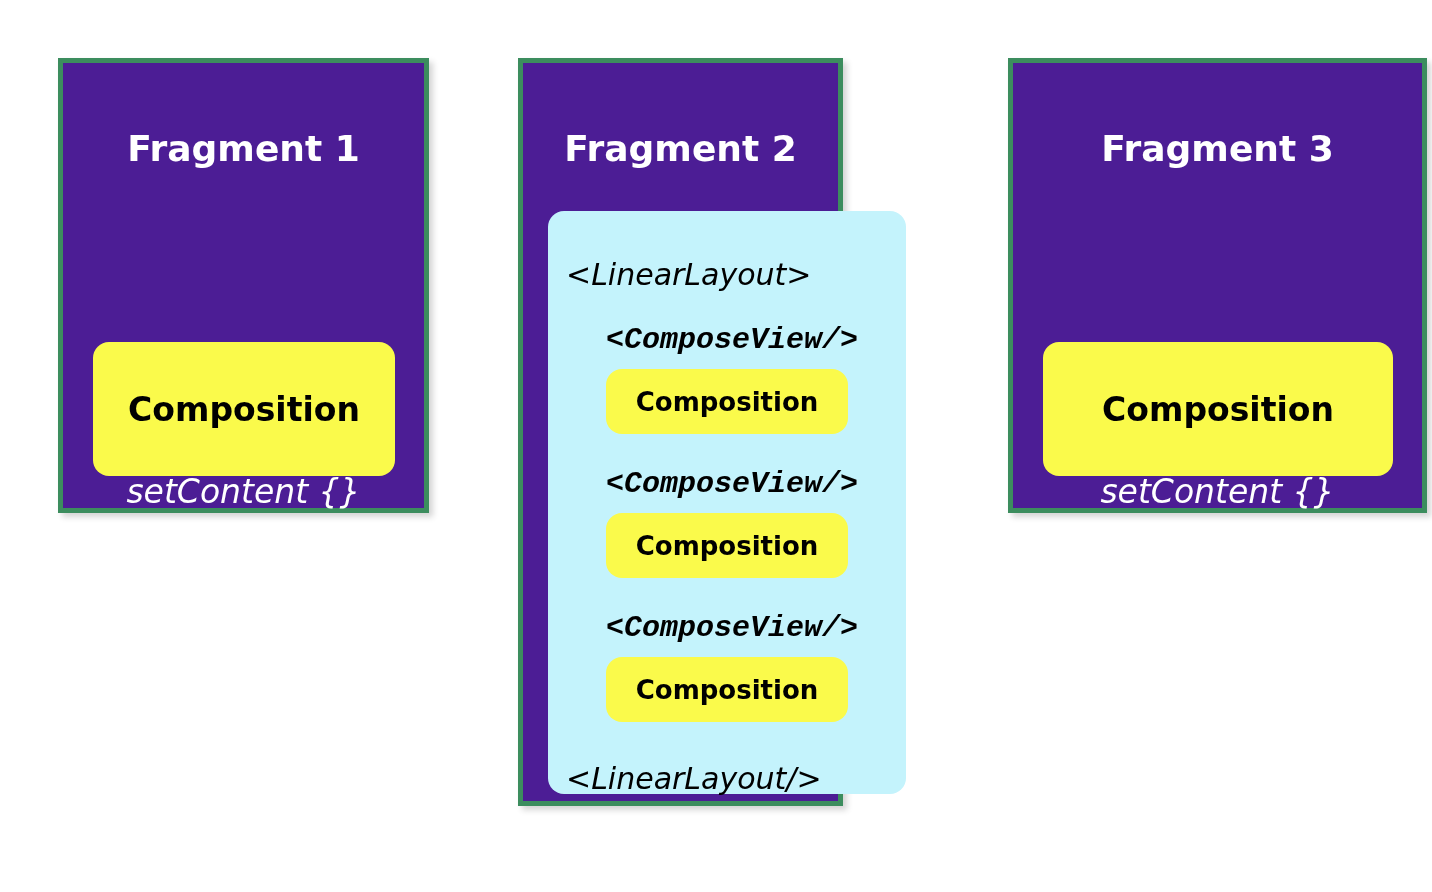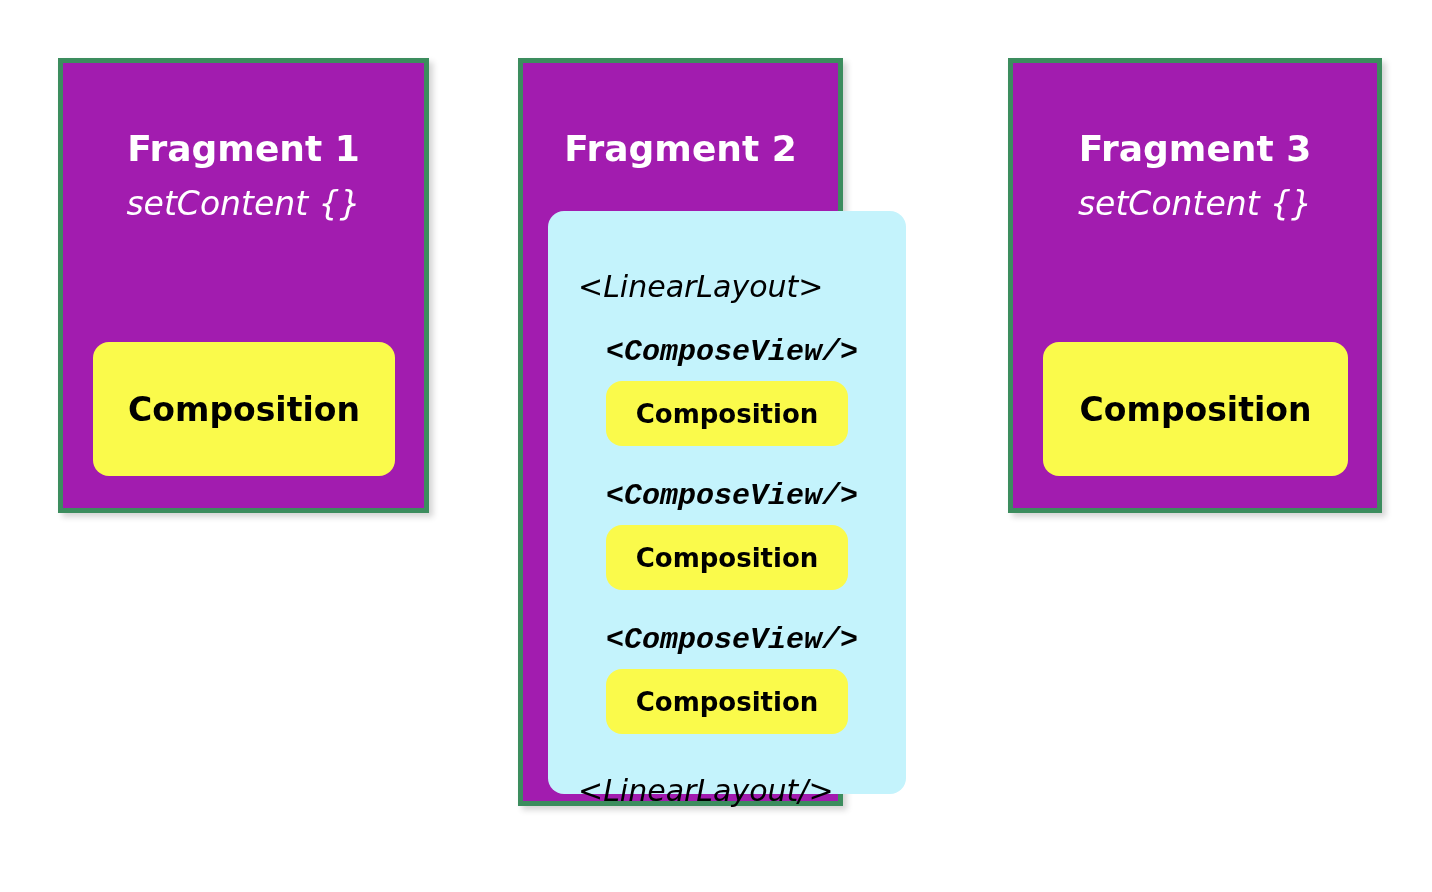--- a/index.html
+++ b/index.html
@@ -20,31 +20,32 @@
     position: relative;
     width: 1432px;
     height: 892px;
     background: #ffffff;
   }
 
   
   .fragment-card {
     position: absolute;
     box-sizing: border-box;
-    background: #a21caf;
+    background: #4c1d95;
     border: 5px solid #3c8d5e;
     box-shadow: 4px 4px 6px rgba(0, 0, 0, 0.17);
     display: flex;
     flex-direction: column;
     align-items: center;
+    justify-content: space-between;
   }
 
   #card-1 { left: 58px;   top: 58px; width: 371px; height: 455px; }
   #card-2 { left: 518px;  top: 58px; width: 325px; height: 748px; }
-  #card-3 { left: 1008px; top: 58px; width: 374px; height: 455px; }
+  #card-3 { left: 1008px; top: 58px; width: 419px; height: 455px; }
 
   
   .card-title {
     font-size: 36px;
     font-weight: bold;
     color: #ffffff;
     line-height: 1;
     text-align: center;
     white-space: nowrap;
   }
@@ -94,21 +95,21 @@
   
   #linear-layout-panel {
     position: absolute;
     left: 25px;
     top: 148px;
     width: 358px;
     height: 583px;
     box-sizing: border-box;
     background: #c4f3fc;
     border-radius: 16px;
-    padding: 12px;
+    padding: 0;
   }
 
   .tag-plain {
     font-size: 30px;
     font-style: italic;
     font-weight: normal;
     color: #000000;
     line-height: 1;
     white-space: nowrap;
     padding-left: 18px;

